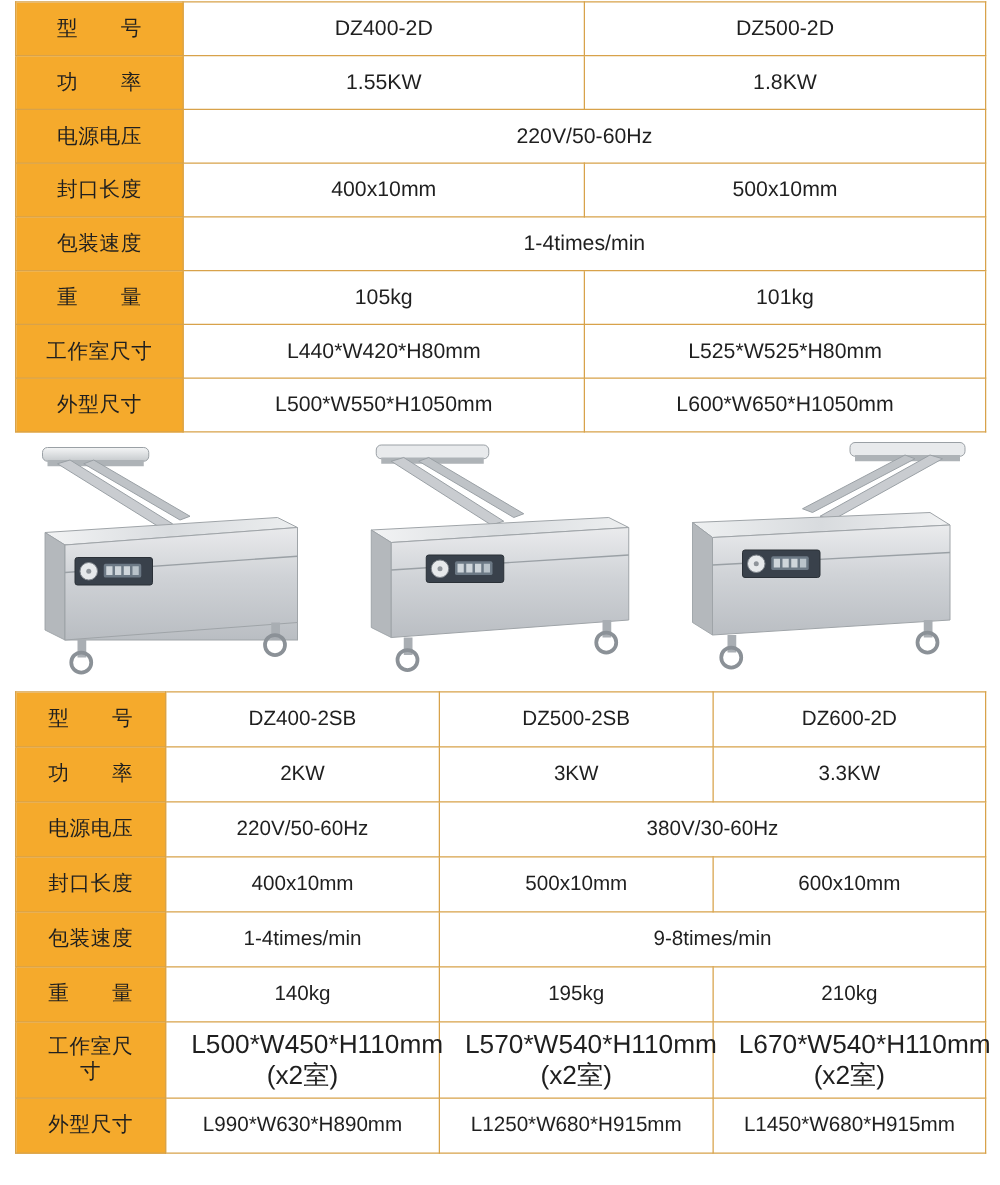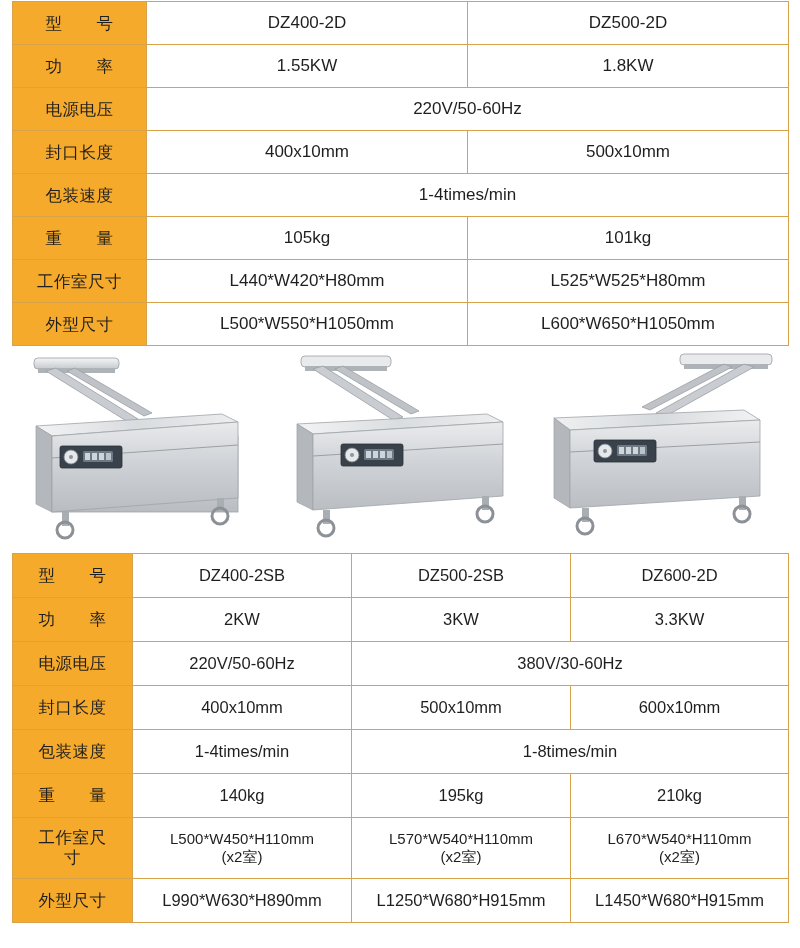--- a/index.html
+++ b/index.html
@@ -75,21 +75,21 @@
     position: absolute;
     left: 12px;
     top: 553px;
     width: 776px;
   }
   .table2 td { height: 39px; }
   .table2 .label { width: 120px; }
   .table2 td.two-line { height: 56px; line-height: 1.2; }
   .table2 td { font-size: 16.5px; }
   .table2 td.label { font-size: 16.5px; }
-  .sub { display: block; font-size: 15px; }
+  .sub { display: block; font-size: 21px; }
 </style>
 </head>
 <body>
 
 <div class="page">
 
   <table class="spec-table table1">
     <colgroup>
       <col style="width:134px">
       <col style="width:321px">
@@ -292,21 +292,21 @@
         </tr>
         <tr>
           <td class="label">封口长度</td>
           <td>400x10mm</td>
           <td>500x10mm</td>
           <td>600x10mm</td>
         </tr>
         <tr>
           <td class="label">包装速度</td>
           <td>1-4times/min</td>
-          <td colspan="2">1-8times/min</td>
+          <td colspan="2">9-8times/min</td>
         </tr>
         <tr>
           <td class="label">重　　量</td>
           <td>140kg</td>
           <td>195kg</td>
           <td>210kg</td>
         </tr>
         <tr>
           <td class="label two-line">工作室尺寸</td>
           <td class="two-line">

